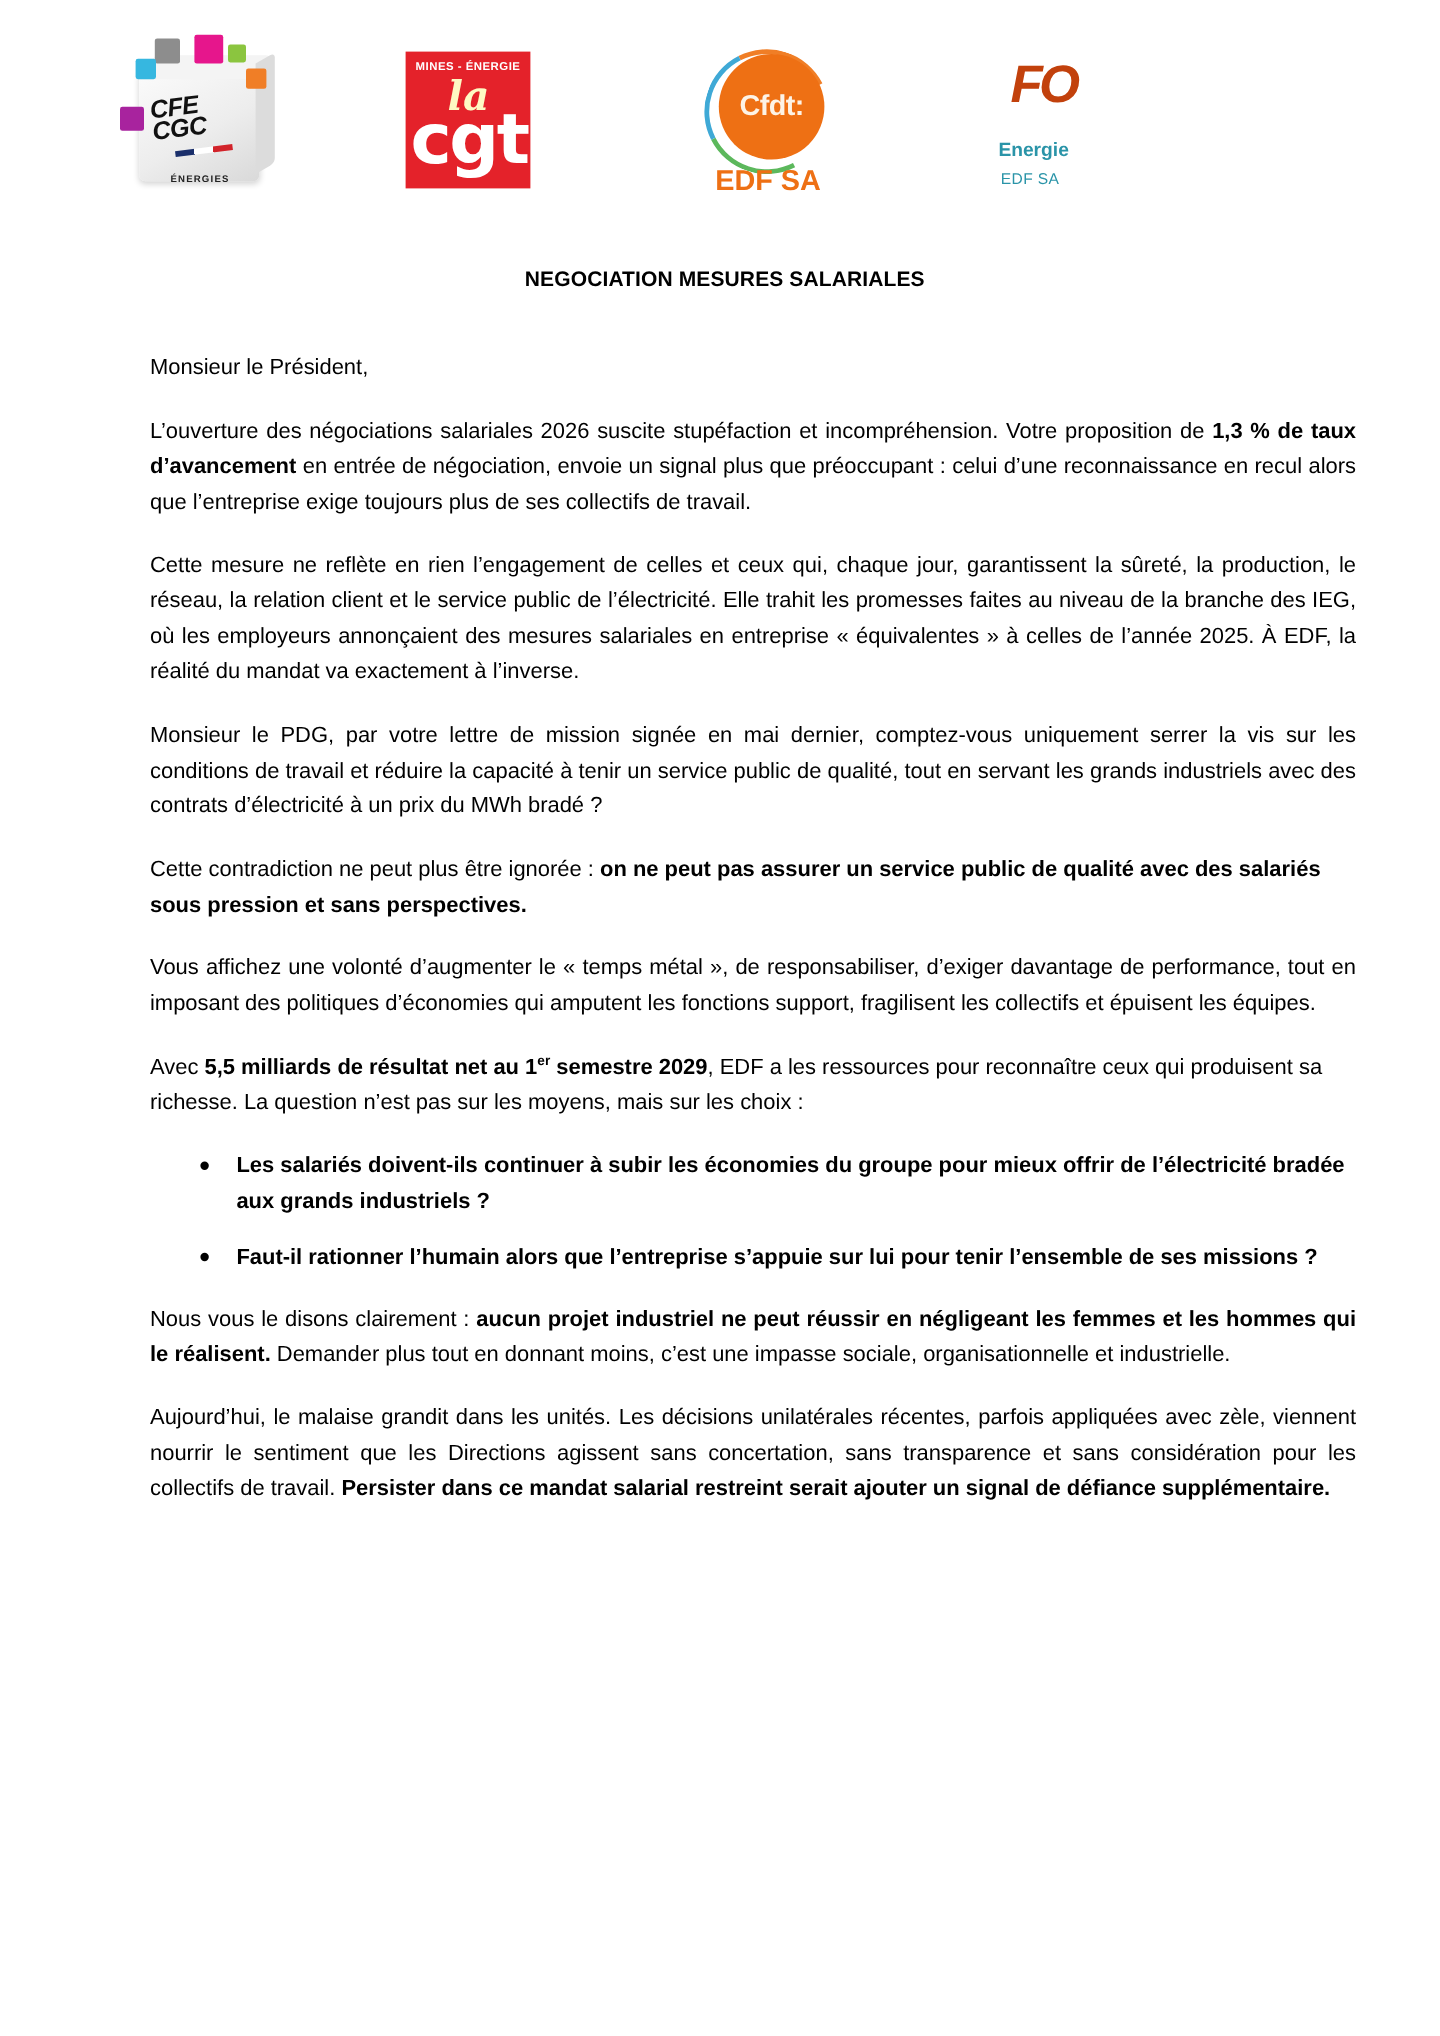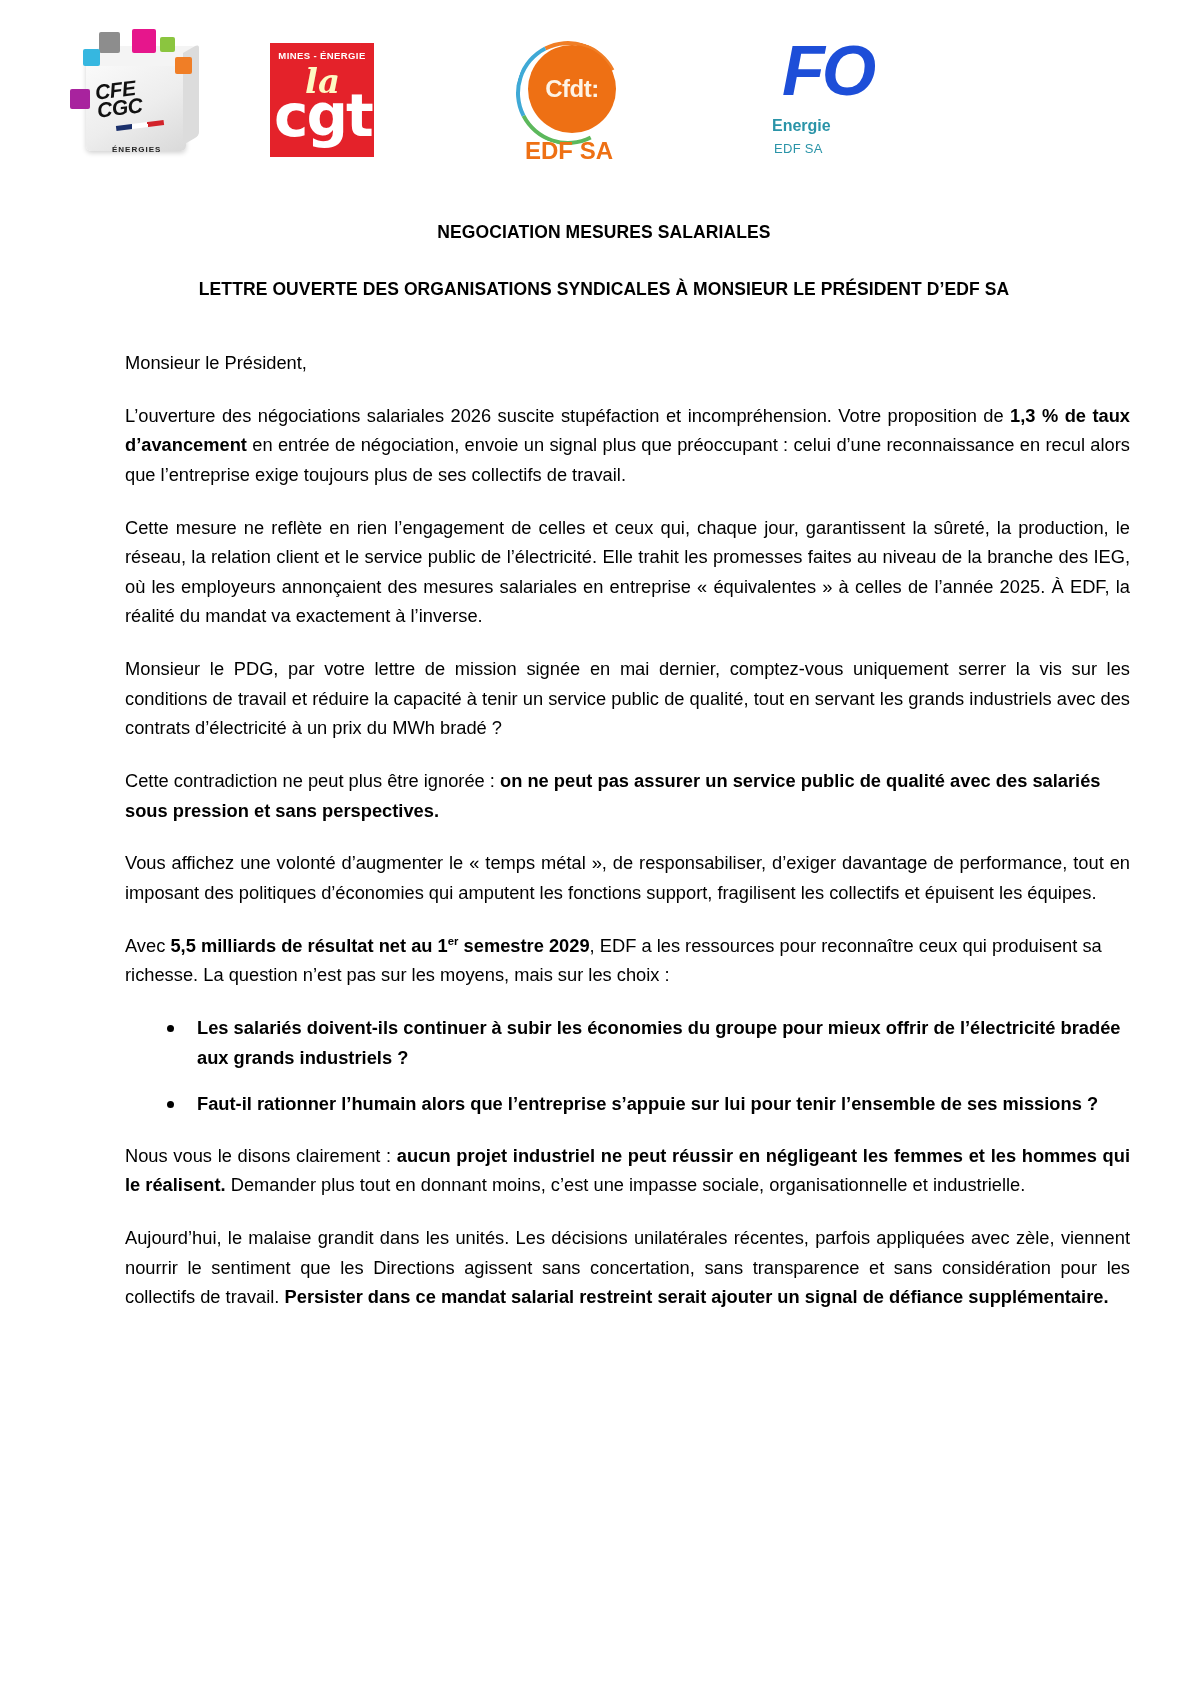--- a/index.html
+++ b/index.html
@@ -31,20 +31,21 @@
     height: 200px;
     display: flex;
     align-items: center;
     justify-content: flex-start;
     box-sizing: border-box;
     padding: 0 0 0 70px;
   }
   .logo-slot {
     display: flex;
     align-items: center;
+    justify-content: center;
   }
   .logo-slot.cfecgc { width: 200px; }
   .logo-slot.cgt    { width: 240px; }
   .logo-slot.cfdt   { width: 260px; }
   .logo-slot.fo     { width: 240px; }
 
   
   .cfecgc-logo {
     position: relative;
     width: 140px;
@@ -216,24 +217,24 @@
 
   
   .fo-logo {
     position: relative;
     width: 120px;
     height: 126px;
   }
   .fo-word {
     position: absolute;
     left: 12px; top: 0;
-    color: #1d4ed8;
+    color: #c2410c;
     font-weight: 700;
     font-style: italic;
-    font-size: 70px;
+    font-size: 44px;
     line-height: 68px;
     letter-spacing: -3px;
   }
   .fo-energie {
     position: absolute;
     left: 2px; top: 76px;
     color: #2a94a8;
     font-weight: 700;
     font-size: 16px;
     line-height: 26px;
@@ -361,21 +362,20 @@
         <div class="fo-energie">Energie</div>
         <div class="fo-edfsa">EDF SA</div>
       </div>
     </div>
 
   </div>
 
   <div class="doc">
 
     <div class="title">NEGOCIATION MESURES SALARIALES</div>
-    <div class="subtitle">LETTRE OUVERTE DES ORGANISATIONS SYNDICALES À MONSIEUR LE PRÉSIDENT D’EDF SA</div>
 
     <div class="body">
 
       <p class="para nojust">Monsieur le Président,</p>
 
       <p class="para"><span>L’ouverture des négociations salariales 2026 suscite stupéfaction et incompréhension. Votre proposition de </span><strong>1,3 % de taux d’avancement</strong><span> en entrée de négociation, envoie un signal plus que préoccupant : celui d’une reconnaissance en recul alors que l’entreprise exige toujours plus de ses collectifs de travail.</span></p>
 
       <p class="para">Cette mesure ne reflète en rien l’engagement de celles et ceux qui, chaque jour, garantissent la sûreté, la production, le réseau, la relation client et le service public de l’électricité. Elle trahit les promesses faites au niveau de la branche des IEG, où les employeurs annonçaient des mesures salariales en entreprise « équivalentes » à celles de l’année 2025. À EDF, la réalité du mandat va exactement à l’inverse.</p>
 
       <p class="para">Monsieur le PDG, par votre lettre de mission signée en mai dernier, comptez-vous uniquement serrer la vis sur les conditions de travail et réduire la capacité à tenir un service public de qualité, tout en servant les grands industriels avec des contrats d’électricité à un prix du MWh bradé ?</p>

